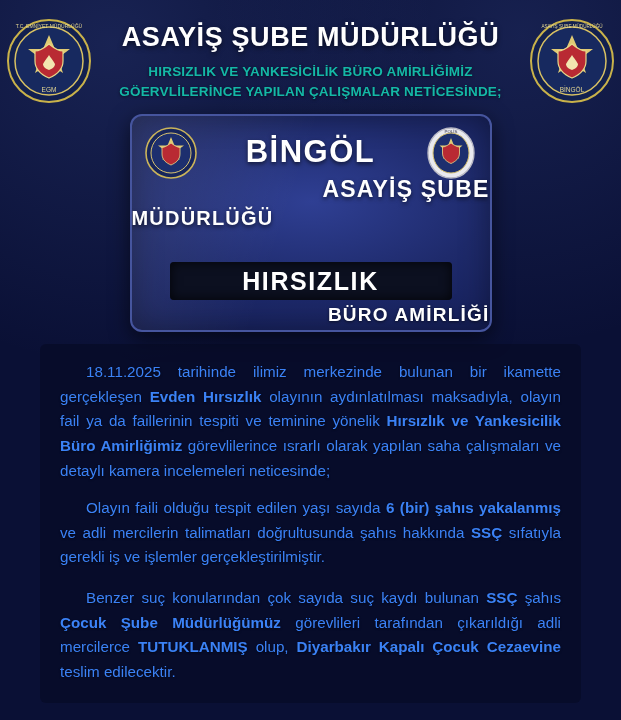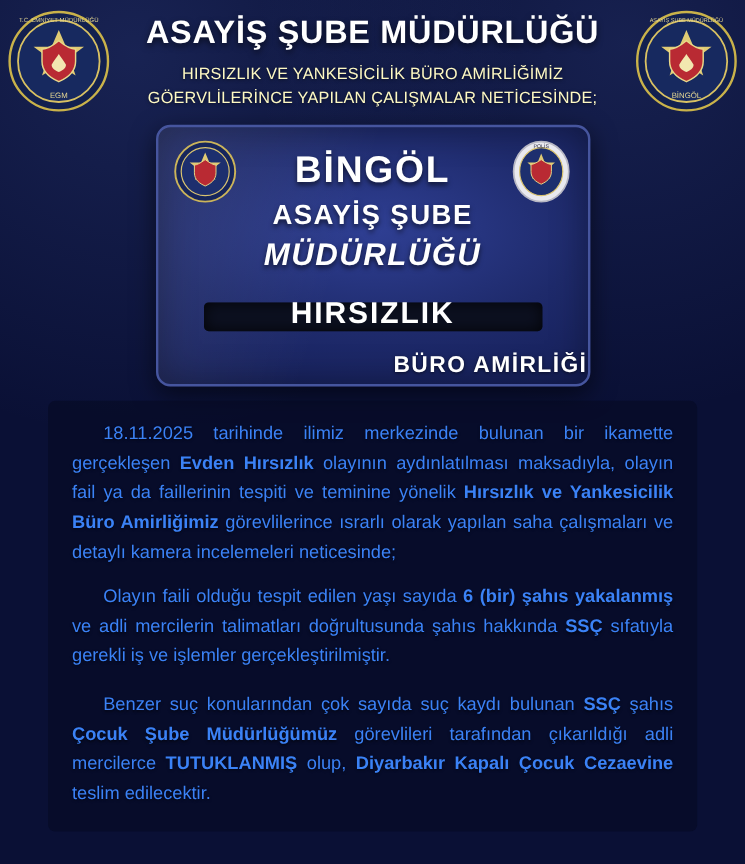--- a/index.html
+++ b/index.html
@@ -35,21 +35,21 @@
     pointer-events: none;
   }
 
   
   .header {
     position: relative;
     z-index: 3;
     display: flex;
     align-items: flex-start;
     justify-content: center;
-    padding: 8px 6px 0 6px;
+    padding: 18px 6px 0 6px;
   }
   .logo {
     flex: 0 0 auto;
     width: 86px;
     height: 86px;
     position: relative;
   }
   .logo svg { display: block; }
   .header-text {
     flex: 1 1 auto;
@@ -60,22 +60,22 @@
     font-size: 27px;
     font-weight: bold;
     letter-spacing: 0.6px;
     color: #ffffff;
     text-shadow: 0 2px 5px rgba(0,0,0,0.6);
     line-height: 1.15;
     margin-bottom: 9px;
   }
   .title-sub {
     font-size: 13.5px;
-    font-weight: normal;
-    color: #fef9c3;
+    font-weight: bold;
+    color: #14b8a6;
     letter-spacing: 0.2px;
     line-height: 1.45;
     text-shadow: 0 1px 3px rgba(0,0,0,0.55);
   }
 
   
   .sign-wrap {
     position: relative;
     z-index: 3;
     display: flex;
@@ -119,49 +119,48 @@
     font-size: 31px;
     font-weight: bold;
     color: #ffffff;
     letter-spacing: 1.5px;
     text-shadow: 0 2px 4px rgba(0,0,0,0.6);
   }
   .sign-line2 {
     position: absolute;
     top: 60px;
     left: 0; right: 0;
-    text-align: center;
+    text-align: right;
     font-size: 23px;
     font-weight: bold;
     color: #ffffff;
     letter-spacing: 1.2px;
     text-shadow: 0 2px 4px rgba(0,0,0,0.6);
   }
   .sign-line3 {
     position: absolute;
     top: 91px;
     left: 0; right: 0;
-    text-align: center;
-    font-size: 26px;
+    text-align: left;
+    font-size: 20px;
     font-weight: bold;
     color: #ffffff;
     letter-spacing: 1.2px;
     text-shadow: 0 2px 4px rgba(0,0,0,0.6);
-    font-style: italic;
   }
   .sign-strip {
     position: absolute;
     left: 38px;
     right: 38px;
     top: 146px;
-    height: 24px;
+    height: 38px;
     background: #0c1020;
     border-radius: 4px;
     display: flex;
-    align-items: flex-end;
+    align-items: center;
     justify-content: center;
     box-shadow: inset 0 0 12px rgba(0,0,0,0.8);
   }
   .sign-strip span {
     font-size: 25px;
     font-weight: bold;
     color: #ffffff;
     letter-spacing: 1.6px;
   }
   .sign-bottom {

